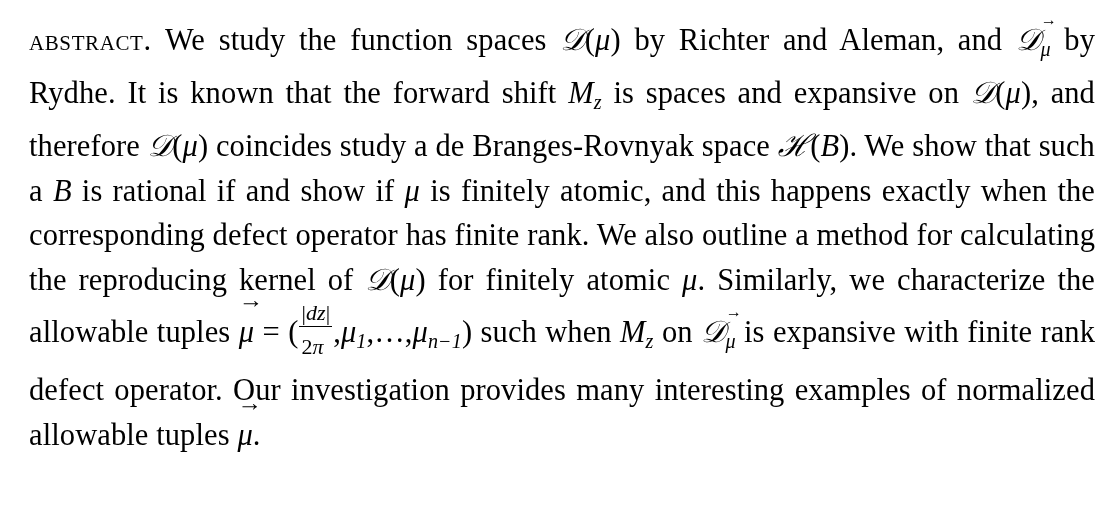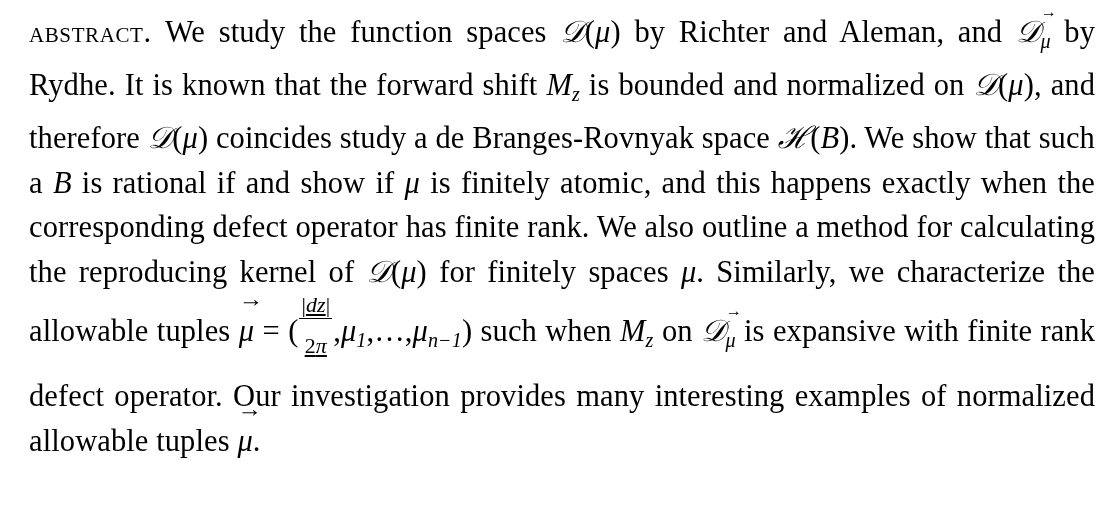--- a/index.html
+++ b/index.html
@@ -9,21 +9,21 @@
   }
   body {
     width: 1120px;
     height: 509px;
     overflow: hidden;
     font-family: "Liberation Serif", "DejaVu Serif", serif;
     color: #000000;
   }
   .abstract-block {
     width: 1090px;
-    margin: 4px auto;
+    margin: 12px auto;
     padding: 6px 10px 0 14px;
     box-sizing: border-box;
     font-size: 30.5px;
     line-height: 44.5px;
     text-align: justify;
     text-justify: inter-word;
     letter-spacing: 0.1px;
   }
   .abstract-label {
     font-variant: small-caps;
@@ -63,61 +63,60 @@
     right: 0;
     top: -0.42em;
     text-align: center;
     font-size: 0.8em;
     line-height: 0;
     font-style: normal;
   }
   .frac {
     display: inline-block;
     vertical-align: middle;
-    text-align: center;
+    text-align: left;
     font-size: 0.72em;
     line-height: 1.12;
     margin: 0 1px;
     position: relative;
     top: -0.06em;
-    text-decoration: underline;
   }
   .frac .num {
     display: block;
     padding: 0 2px;
     border-bottom: 1px solid #000;
   }
   .frac .den {
     display: block;
-    padding: 15px 2px;
+    padding: 8px 2px;
   }
   .nowrapmath { white-space: nowrap; }
 </style>
 </head>
 <body>
 
 <div class="abstract-block">
   <span class="abstract-label">Abstract.</span>
   <span>We study the function spaces</span>
   <span class="nowrapmath"><span class="mcal">𝒟</span><span class="mo">(</span><span class="mi">μ</span><span class="mo">)</span></span>
   <span>by Richter and Aleman, and</span>
   <span class="nowrapmath"><span class="mcal">𝒟</span><span class="sub"><span class="vecwrap"><span class="arrow">→</span><span class="mi">μ</span></span></span></span>
   <span>by Rydhe. It is known that the forward shift</span>
   <span class="nowrapmath"><span class="mi">M</span><span class="sub">z</span></span>
-  <span>is bounded and normalized on</span>
+  <span>is spaces and expansive on</span>
   <span class="nowrapmath"><span class="mcal">𝒟</span><span class="mo">(</span><span class="mi">μ</span><span class="mo">)</span></span><span>, and therefore</span>
   <span class="nowrapmath"><span class="mcal">𝒟</span><span class="mo">(</span><span class="mi">μ</span><span class="mo">)</span></span>
   <span>coincides study a de Branges-Rovnyak space</span>
   <span class="nowrapmath"><span class="mcal">ℋ</span><span class="mo">(</span><span class="mi">B</span><span class="mo">)</span></span><span>. We show that such a</span>
   <span class="mi">B</span>
   <span>is rational if and show if</span>
   <span class="mi">μ</span>
   <span>is finitely atomic, and this happens exactly when the corresponding defect operator has finite rank. We also outline a method for calculating the reproducing kernel of</span>
   <span class="nowrapmath"><span class="mcal">𝒟</span><span class="mo">(</span><span class="mi">μ</span><span class="mo">)</span></span>
-  <span>for finitely spaces</span>
+  <span>for finitely atomic</span>
   <span class="mi">μ</span><span>. Similarly, we characterize the allowable tuples</span>
   <span class="nowrapmath"><span class="vecwrap"><span class="arrow">→</span><span class="mi">μ</span></span> <span class="mo">=</span> <span class="mo">(</span><span class="frac"><span class="num">|<span class="mi">dz</span>|</span><span class="den"><span class="mn">2</span><span class="mi">π</span></span></span><span class="mo">,</span><span class="mi">μ</span><span class="sub">1</span><span class="mo">,</span><span class="mo">…</span><span class="mo">,</span><span class="mi">μ</span><span class="sub">n−1</span><span class="mo">)</span></span>
   <span>such when</span>
   <span class="nowrapmath"><span class="mi">M</span><span class="sub">z</span></span>
   <span>on</span>
   <span class="nowrapmath"><span class="mcal">𝒟</span><span class="sub"><span class="vecwrap"><span class="arrow">→</span><span class="mi">μ</span></span></span></span>
   <span>is expansive with finite rank defect operator. Our investigation provides many interesting examples of normalized allowable tuples</span>
   <span class="nowrapmath"><span class="vecwrap"><span class="arrow">→</span><span class="mi">μ</span></span></span><span>.</span>
 </div>
 

